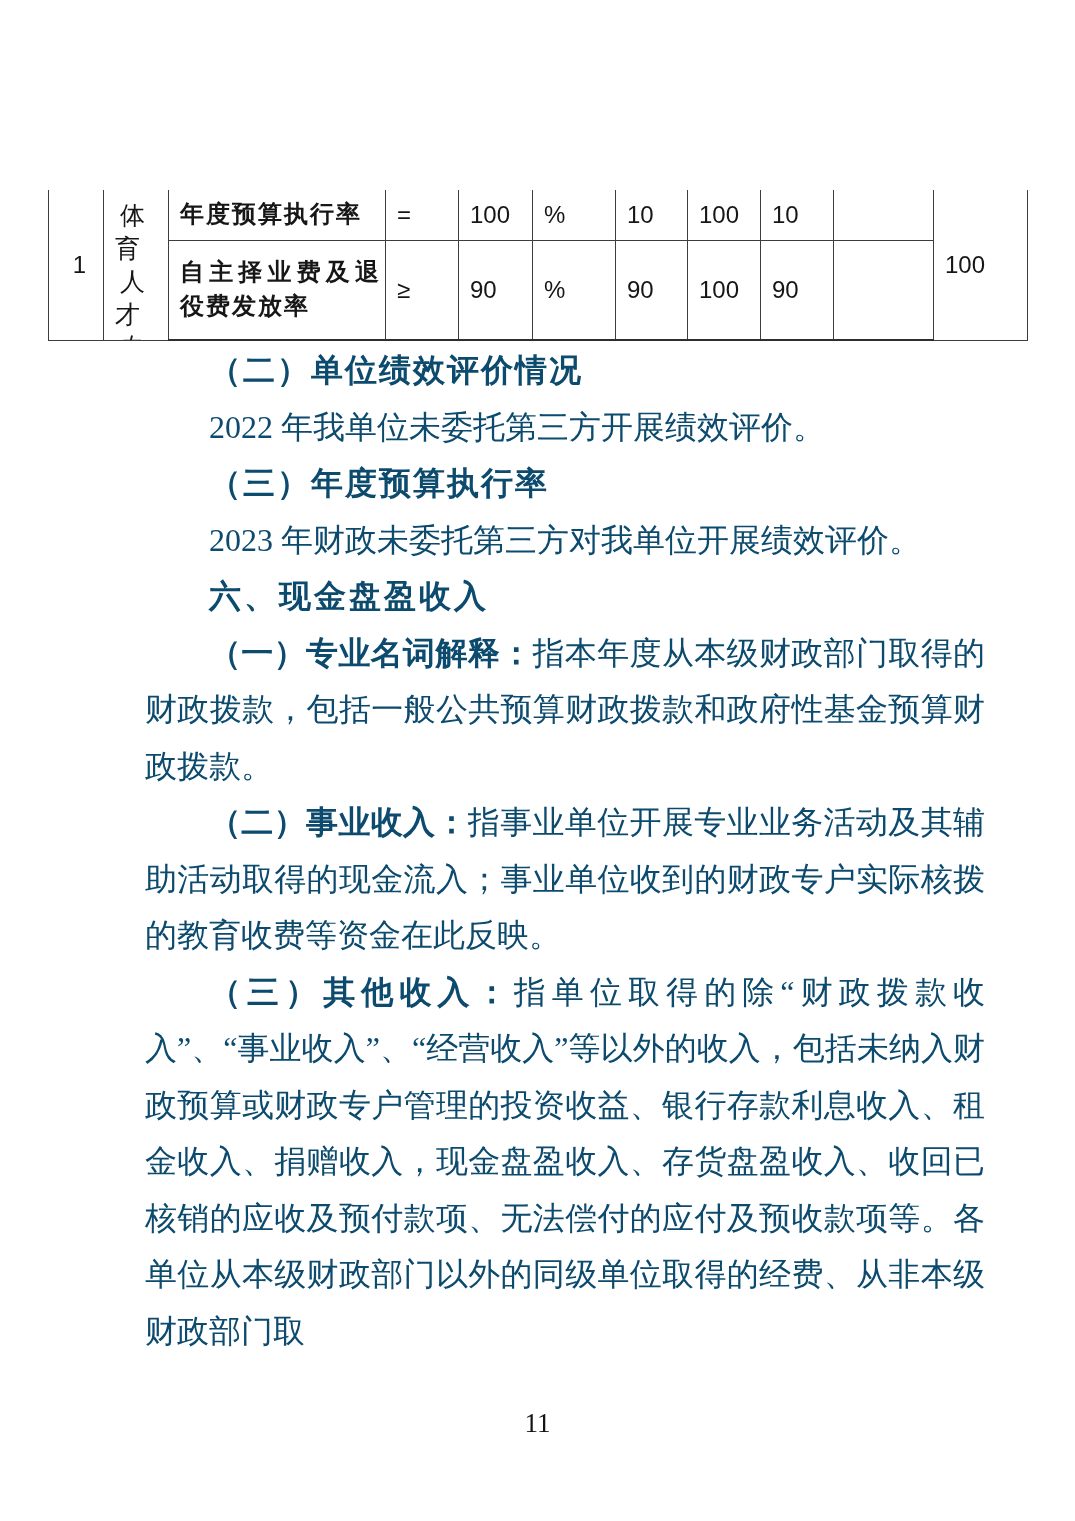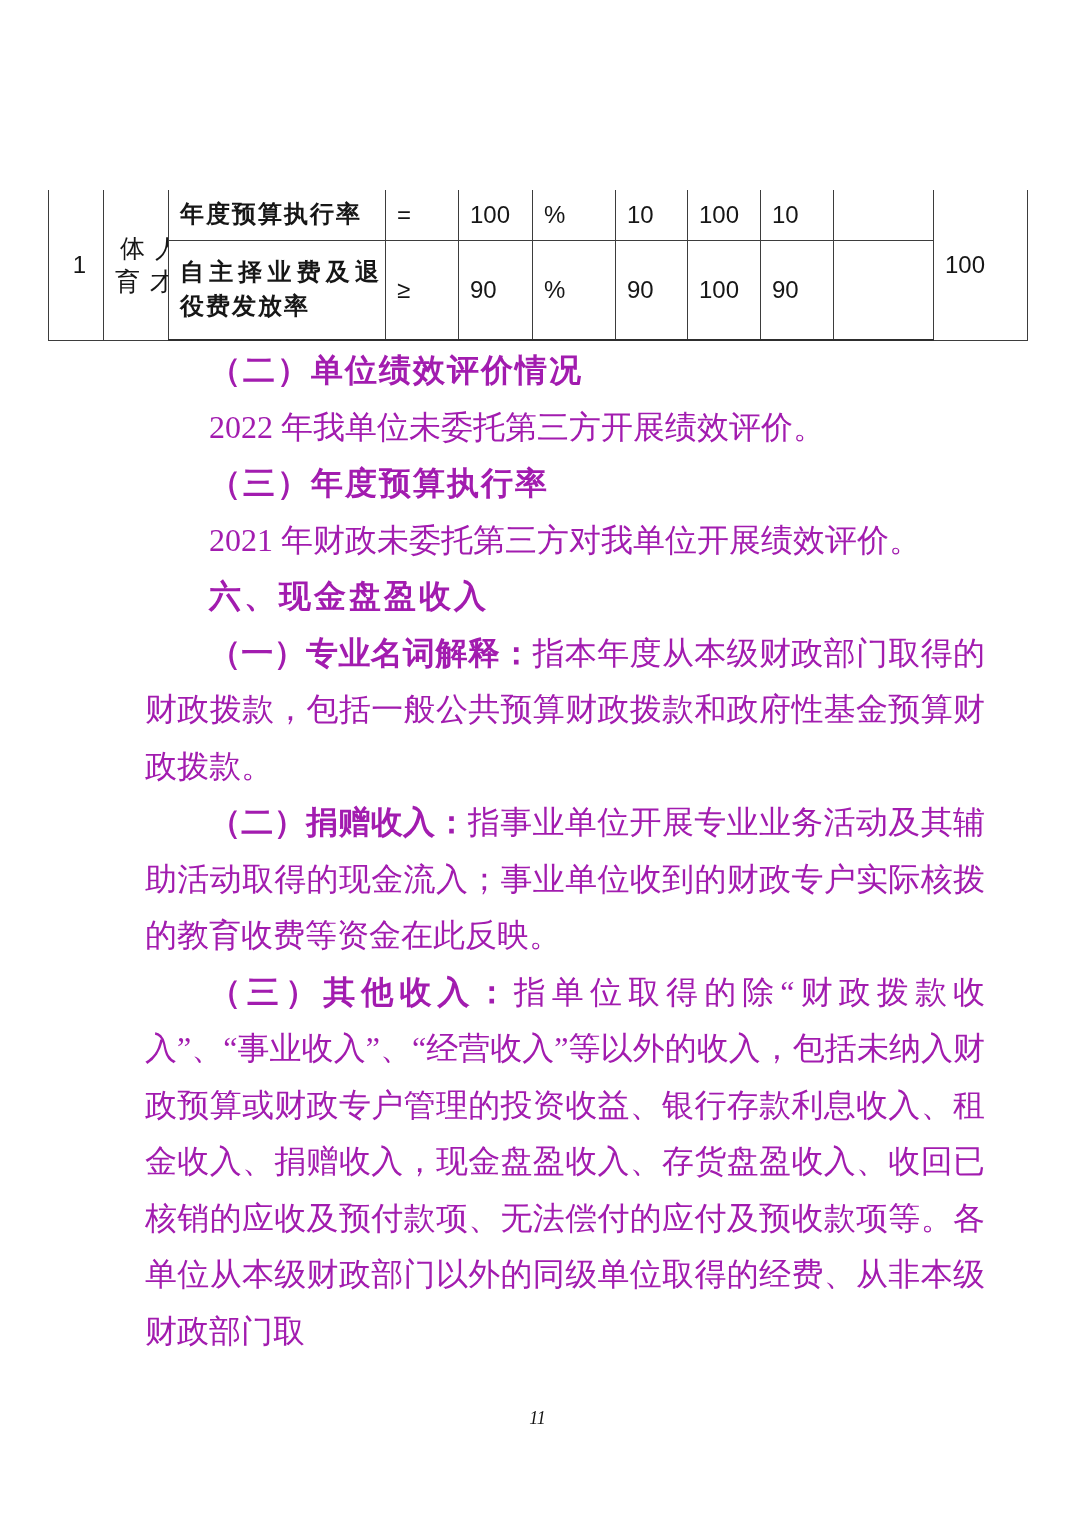--- a/index.html
+++ b/index.html
@@ -29,48 +29,48 @@
     overflow:hidden;
   }
   .ptable tr.r1 td { border-top:none; height:50px; }
   .ptable tr.r2 td { height:100px; }
   .ptable tr.r2 td { border-bottom:2px solid #2e2e2e; }
   .cell-num { font-family:"Liberation Sans","DejaVu Sans",sans-serif; font-size:24px; }
   .cell-op  { font-family:"Liberation Sans","DejaVu Sans",sans-serif; font-size:25px; }
   .cell-rowno { text-align:center; padding:0; font-family:"Liberation Sans","DejaVu Sans",sans-serif; }
   .cell-project { padding:0; }
   .project-stack {
-    height:148px; display:flex; flex-direction:row;
-    justify-content:space-between; align-items:center;
+    height:148px; display:flex; flex-direction:column;
+    justify-content:space-between; align-items:flex-end;
     padding:8px 0; font-size:25px; letter-spacing:5px;
   }
   .project-stack span { display:block; text-indent:5px; }
   .cell-indicator {
     font-size:24px; letter-spacing:2px; line-height:1.4;
     text-align:justify; padding-right:10px;font-weight:bold;
   }
 
   
   .body-text {
     position:absolute; left:145px; top:342px; width:840px;
-    font-size:32px; line-height:56.5px; color:#a21caf;
+    font-size:32px; line-height:56.5px; color:#0c4a6e;
   }
   .body-text p { text-indent:64px; text-align:justify; }
   .sub-heading { font-weight:bold; letter-spacing:2px; }
   .main-heading {
     font-weight:bold;
     font-family:"Liberation Sans","DejaVu Sans",sans-serif;
     letter-spacing:3px;
   }
   .term-lead { font-weight:bold; }
 
   
   .page-number {
     position:absolute; left:0; right:0; top:1408px;
-    text-align:center; font-size:18px; color:#141414;font-style:italic;
+    text-align:center; font-size:27px; color:#141414;
   }
 </style>
 </head>
 <body>
 
 <div class="page">
 
   <table class="ptable">
     <colgroup>
       <col style="width:55px">
@@ -115,22 +115,22 @@
       <td class="cell-num">90</td>
       <td class="cell-num"></td>
     </tr>
   </tbody>
     </table>
 
   <div class="body-text">
     <p class="sub-heading">（二）单位绩效评价情况</p>
     <p>2022 年我单位未委托第三方开展绩效评价。</p>
     <p class="sub-heading">（三）年度预算执行率</p>
-    <p>2021 年财政未委托第三方对我单位开展绩效评价。</p>
+    <p>2023 年财政未委托第三方对我单位开展绩效评价。</p>
     <p class="main-heading">六、现金盘盈收入</p>
     <p><span class="term-lead">（一）专业名词解释：</span><span>指本年度从本级财政部门取得的财政拨款，包括一般公共预算财政拨款和政府性基金预算财政拨款。</span></p>
-    <p><span class="term-lead">（二）捐赠收入：</span><span>指事业单位开展专业业务活动及其辅助活动取得的现金流入；事业单位收到的财政专户实际核拨的教育收费等资金在此反映。</span></p>
+    <p><span class="term-lead">（二）事业收入：</span><span>指事业单位开展专业业务活动及其辅助活动取得的现金流入；事业单位收到的财政专户实际核拨的教育收费等资金在此反映。</span></p>
     <p><span class="term-lead">（三）其他收入：</span><span>指单位取得的除“财政拨款收入”、“事业收入”、“经营收入”等以外的收入，包括未纳入财政预算或财政专户管理的投资收益、银行存款利息收入、租金收入、捐赠收入，现金盘盈收入、存货盘盈收入、收回已核销的应收及预付款项、无法偿付的应付及预收款项等。各单位从本级财政部门以外的同级单位取得的经费、从非本级财政部门取</span></p>
   </div>
 
   <div class="page-number">11</div>
 
 </div>
 
 </body></html>

